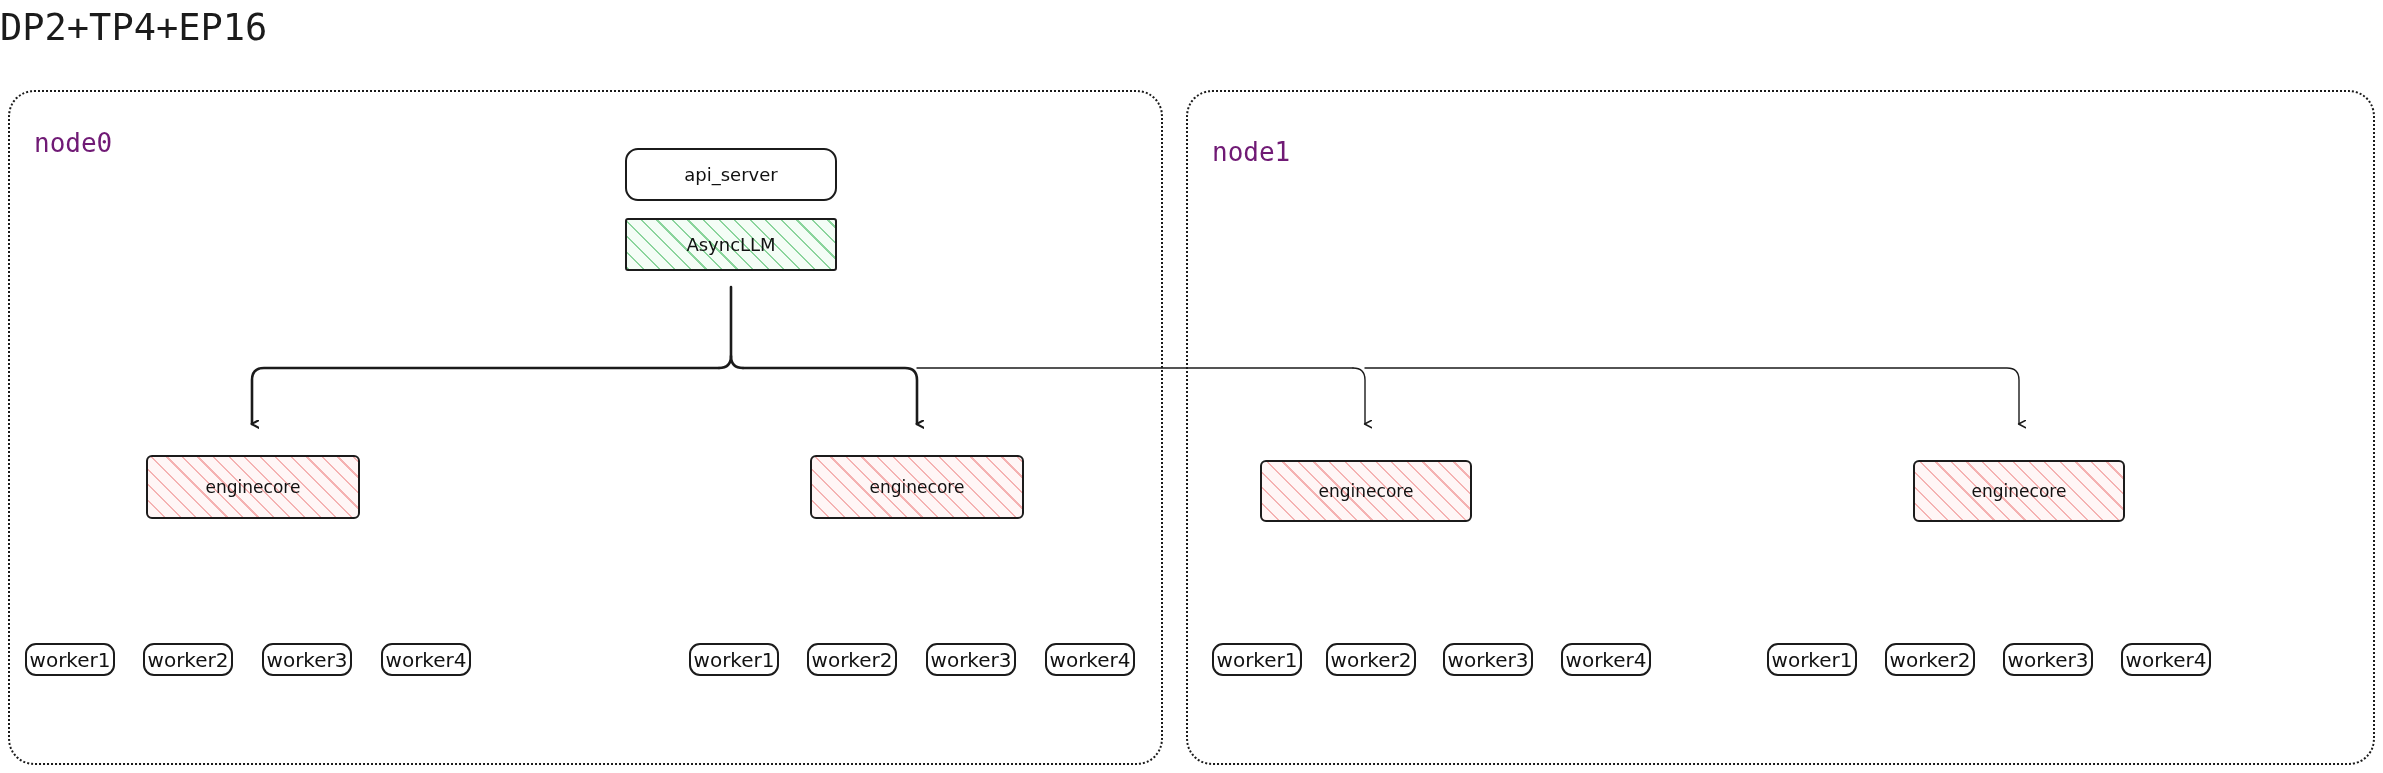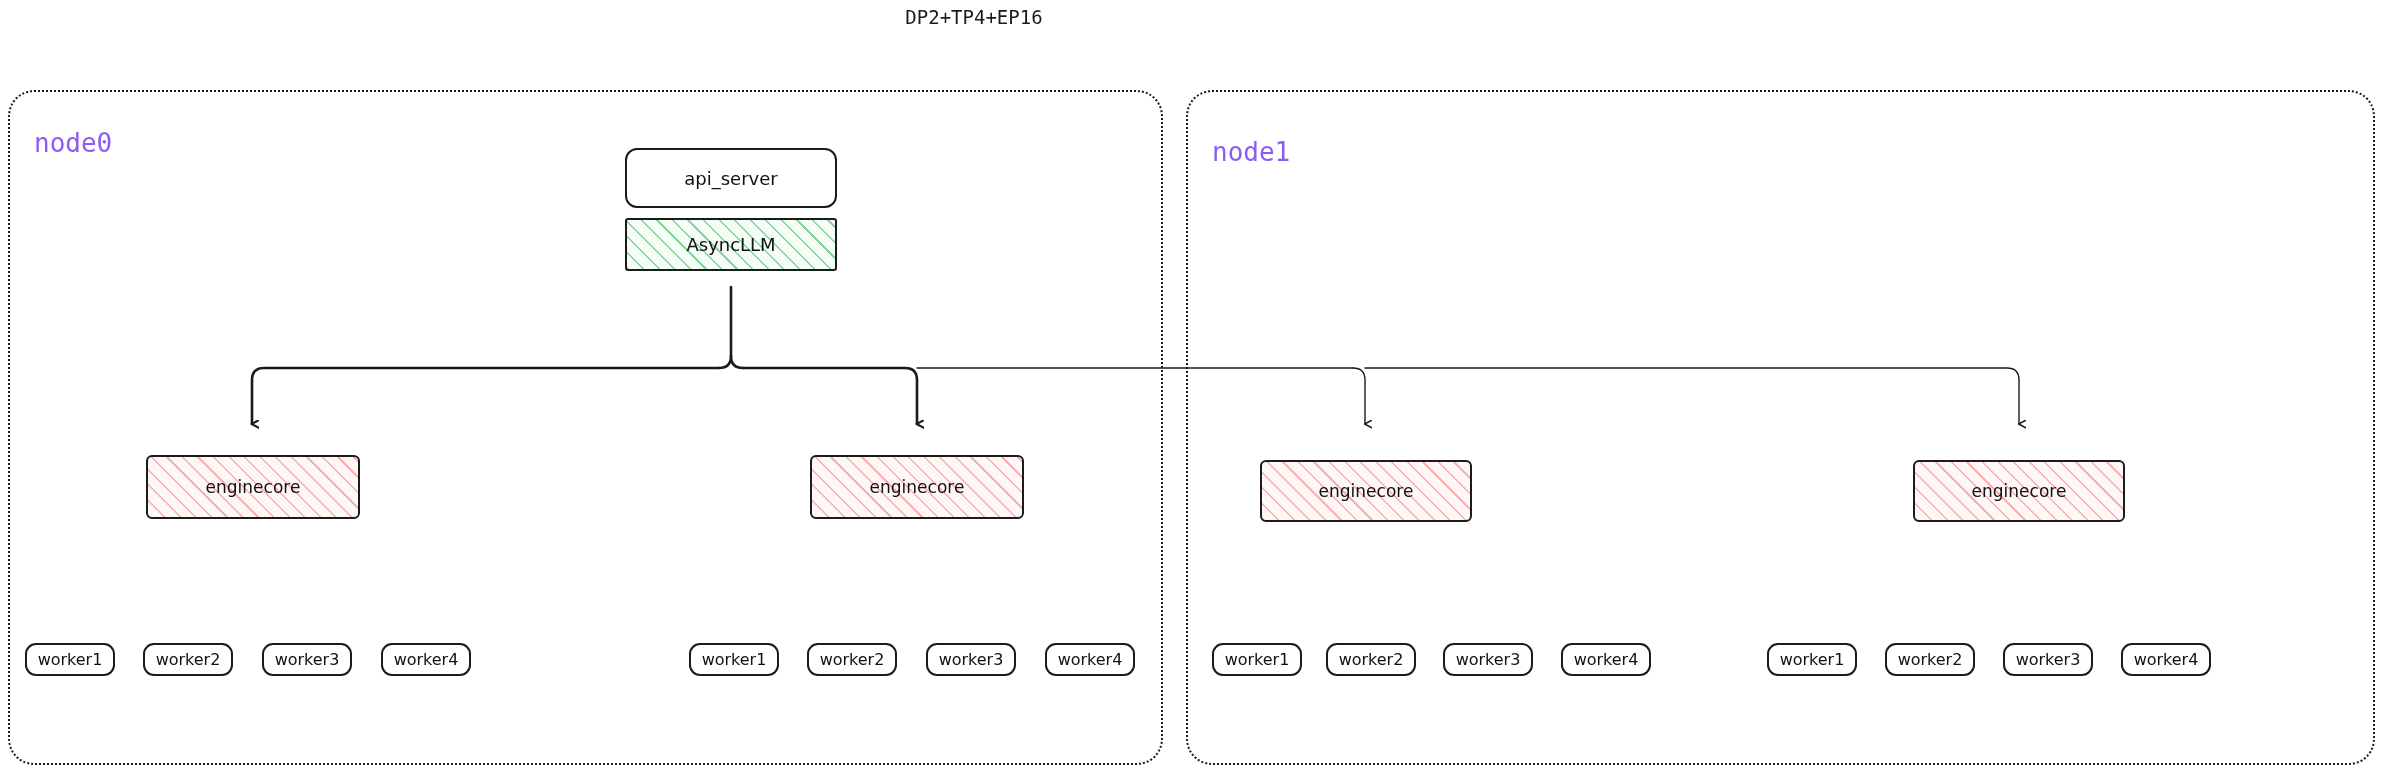--- a/index.html
+++ b/index.html
@@ -18,41 +18,40 @@
     background: #ffffff;
     overflow: hidden;
   }
 
   
   .diagram-title {
     position: absolute;
     left: 0;
     top: 6px;
     width: 1948px;
-    text-align: center;
     font-family: "DejaVu Sans Mono", monospace;
-    font-size: 19px;
+    font-size: 37px;
     letter-spacing: 0px;
     color: #1b1b1b;
     white-space: nowrap;
   }
 
   
   .node-box {
     position: absolute;
     border: 2.5px dotted #1b1b1b;
     border-radius: 26px;
     background: transparent;
     box-sizing: border-box;
   }
   .node-label {
     position: absolute;
     font-family: "DejaVu Sans Mono", monospace;
     font-size: 26px;
-    color: #8b5cf6;
+    color: #701a75;
     white-space: nowrap;
   }
 
   
   .box {
     position: absolute;
     box-sizing: border-box;
     border: 2.6px solid #1b1b1b;
     border-radius: 12px;
     background: #ffffff;
@@ -90,21 +89,21 @@
     background-image: repeating-linear-gradient(
       45deg,
       rgba(243, 166, 166, 0.85) 0px,
       rgba(243, 166, 166, 0.85) 1.6px,
       rgba(255,255,255,0) 1.6px,
       rgba(255,255,255,0) 11px
     );
   }
 
   .box.worker {
-    font-size: 16px;
+    font-size: 20px;
     border-width: 2.2px;
     border-radius: 11px;
     height: 33px;
   }
 
   
   #wires {
     position: absolute;
     left: 0;
     top: 0;
@@ -143,21 +142,21 @@
 
     <path d="M743,368 L905,368 Q917,368 917,380 L917,424" fill="none" stroke="#1b1b1b" stroke-width="2.6" stroke-linecap="round" marker-end="url(#arrowThick)"></path>
 
     <path d="M917,368 L1353,368" fill="none" stroke="#1b1b1b" stroke-width="1.4" stroke-linecap="round"></path>
 
     <path d="M1353,368 Q1365,368 1365,380 L1365,424" fill="none" stroke="#1b1b1b" stroke-width="1.4" stroke-linecap="round" marker-end="url(#arrowThin)"></path>
 
     <path d="M1365,368 L2007,368 Q2019,368 2019,380 L2019,424" fill="none" stroke="#1b1b1b" stroke-width="1.4" stroke-linecap="round" marker-end="url(#arrowThin)"></path>
   </svg>
 
-  <div class="box api" style="left:625px; top:148px; width:212px; height:60px;border-radius:12px;">api_server</div>
+  <div class="box api" style="left:625px; top:148px; width:212px; height:53px;">api_server</div>
 
   <div class="box async" style="left:625px; top:218px; width:212px; height:53px;">AsyncLLM</div>
 
   <div class="box enginecore" style="left:146px; top:455px; width:214px; height:64px;">enginecore</div>
 
   <div class="box enginecore" style="left:810px; top:455px; width:214px; height:64px;">enginecore</div>
 
   <div class="box enginecore" style="left:1260px; top:460px; width:212px; height:62px;">enginecore</div>
 
   <div class="box enginecore" style="left:1913px; top:460px; width:212px; height:62px;">enginecore</div>

